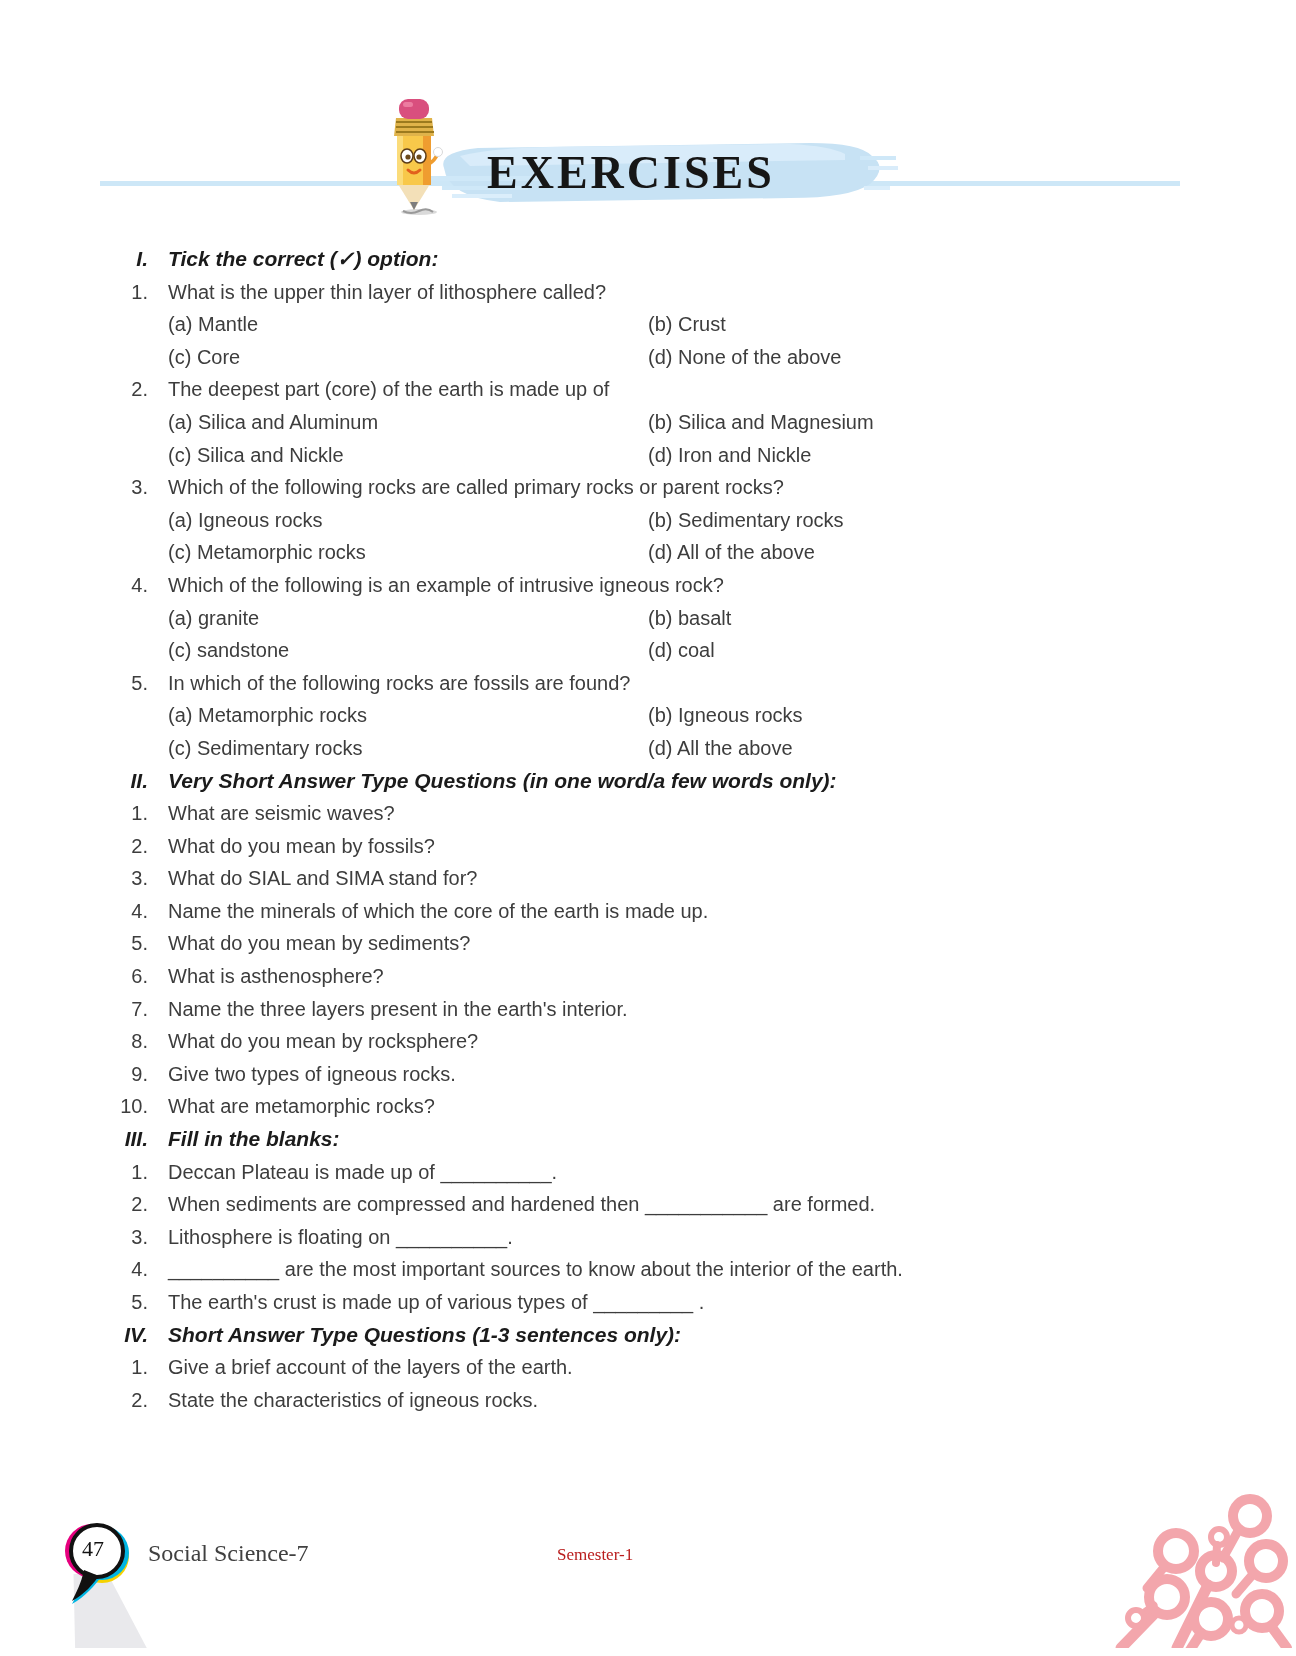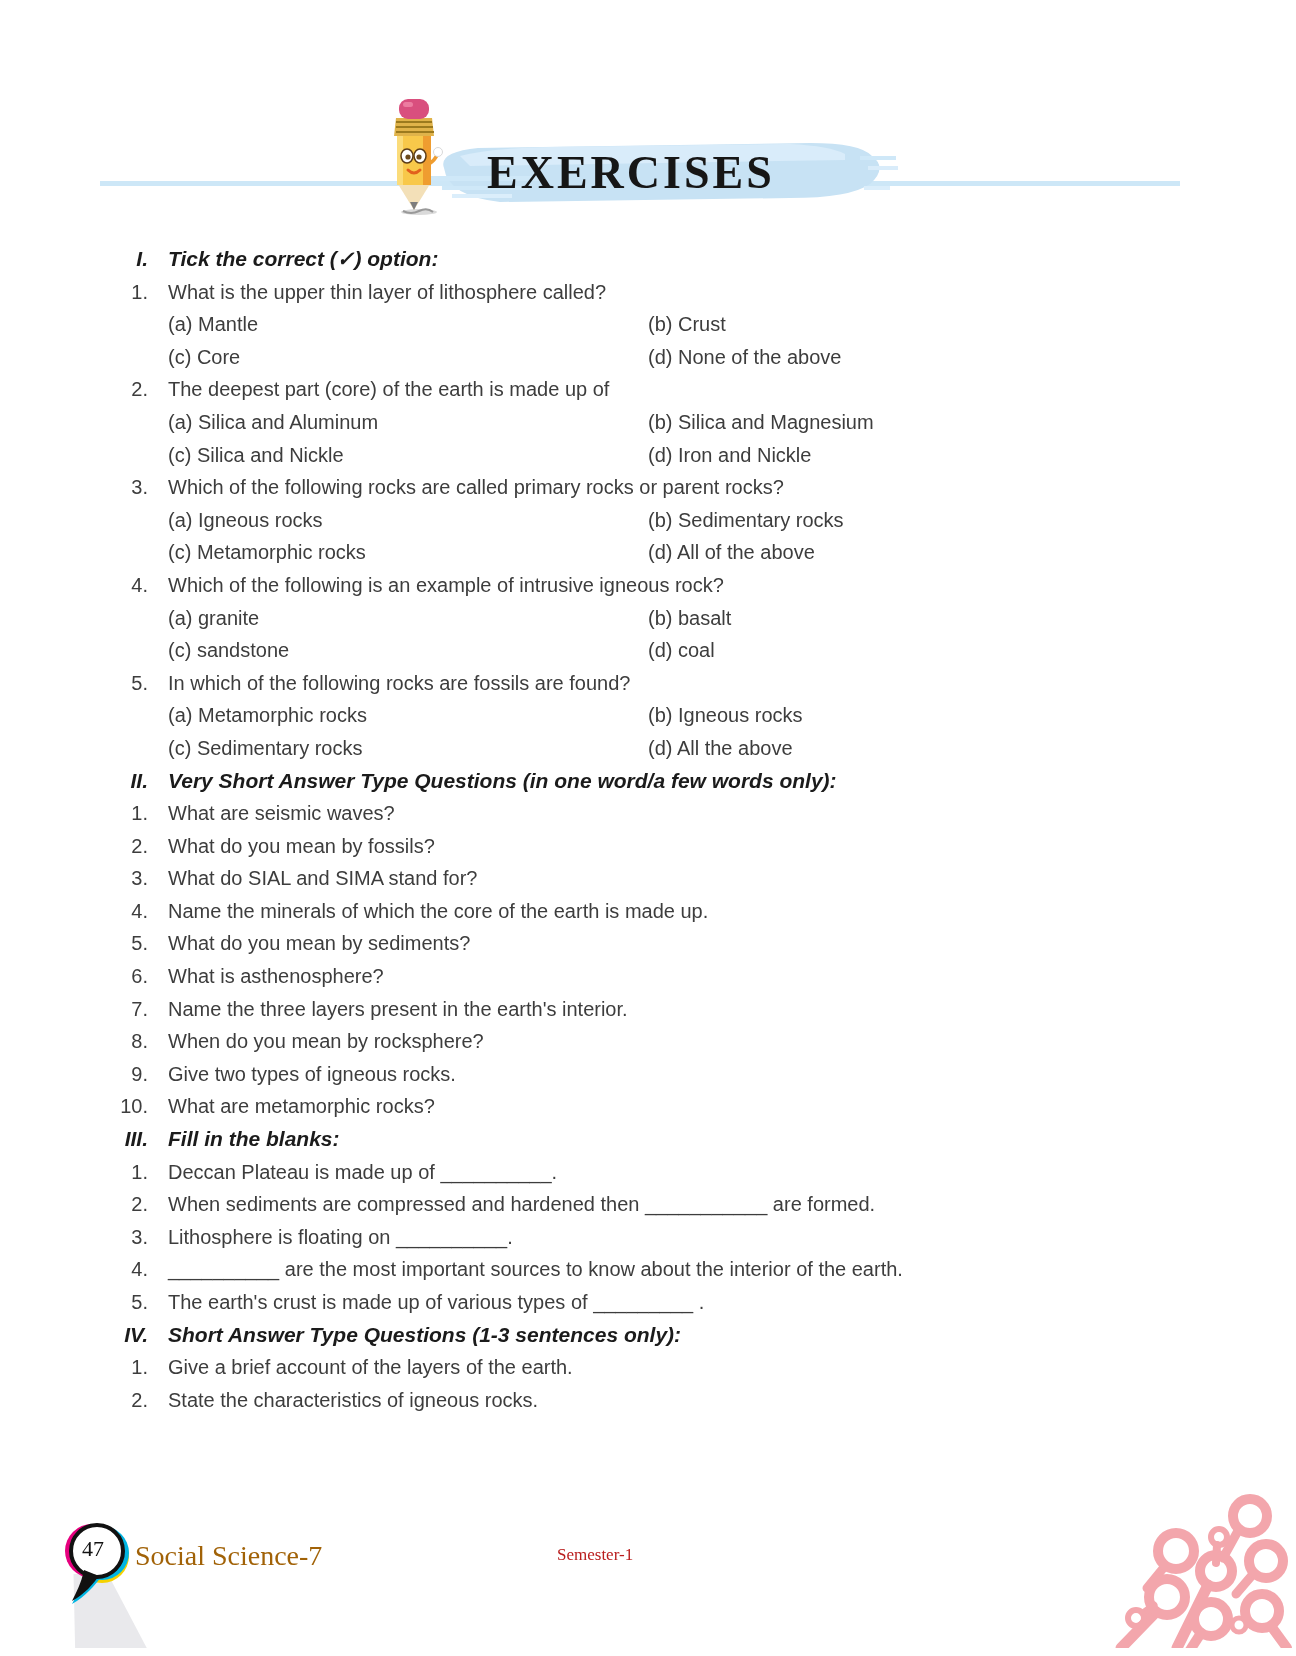--- a/index.html
+++ b/index.html
@@ -39,22 +39,22 @@
     position:absolute; left:70px; top:1574px; width:88px; height:82px;
     background:#e9e9ec; z-index:1;
     clip-path:polygon(4% 0, 43% 0, 92% 100%, 6% 100%);
   }
   .page-badge { position:absolute; left:62px; top:1514px; z-index:2; }
   .badge-number {
     position:absolute; left:62px; top:1536px; width:62px; text-align:center; z-index:3;
     font-family:"Liberation Serif", serif; font-size:22px; color:#111;
   }
   .book-title {
-    position:absolute; left:135px; top:1540px; z-index:2;
-    font-family:"Liberation Serif", serif; font-size:28px; color:#a16207;
+    position:absolute; left:148px; top:1540px; z-index:2;
+    font-family:"Liberation Serif", serif; font-size:24px; color:#404040;
   }
   .semester {
     position:absolute; left:557px; top:1545px; z-index:2;
     font-family:"Liberation Serif", serif; font-size:17px; color:#b91c1c;
   }
   .molecules { position:absolute; right:0; bottom:0; z-index:1; }
 </style>
 </head>
 <body>
 
@@ -188,21 +188,21 @@
       <div class="row q-row">
         <div class="num">6.</div>
         <div class="body-text">What is asthenosphere?</div>
       </div>
       <div class="row q-row">
         <div class="num">7.</div>
         <div class="body-text">Name the three layers present in the earth's interior.</div>
       </div>
       <div class="row q-row">
         <div class="num">8.</div>
-        <div class="body-text">When do you mean by rocksphere?</div>
+        <div class="body-text">What do you mean by rocksphere?</div>
       </div>
       <div class="row q-row">
         <div class="num">9.</div>
         <div class="body-text">Give two types of igneous rocks.</div>
       </div>
       <div class="row q-row">
         <div class="num">10.</div>
         <div class="body-text">What are metamorphic rocks?</div>
       </div>
       <div class="row sec-head">

